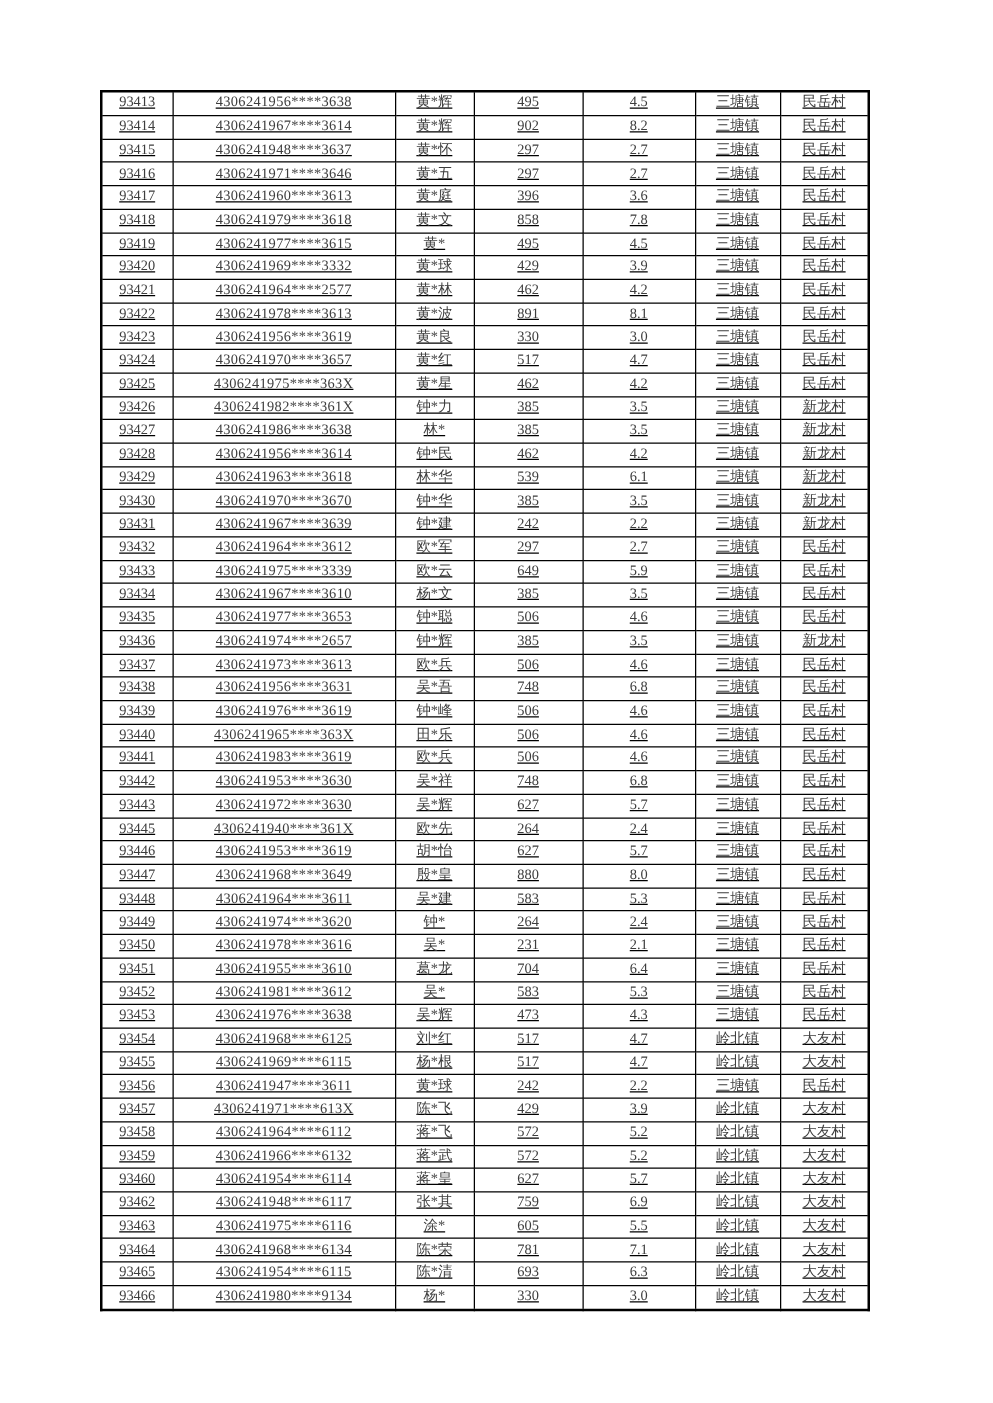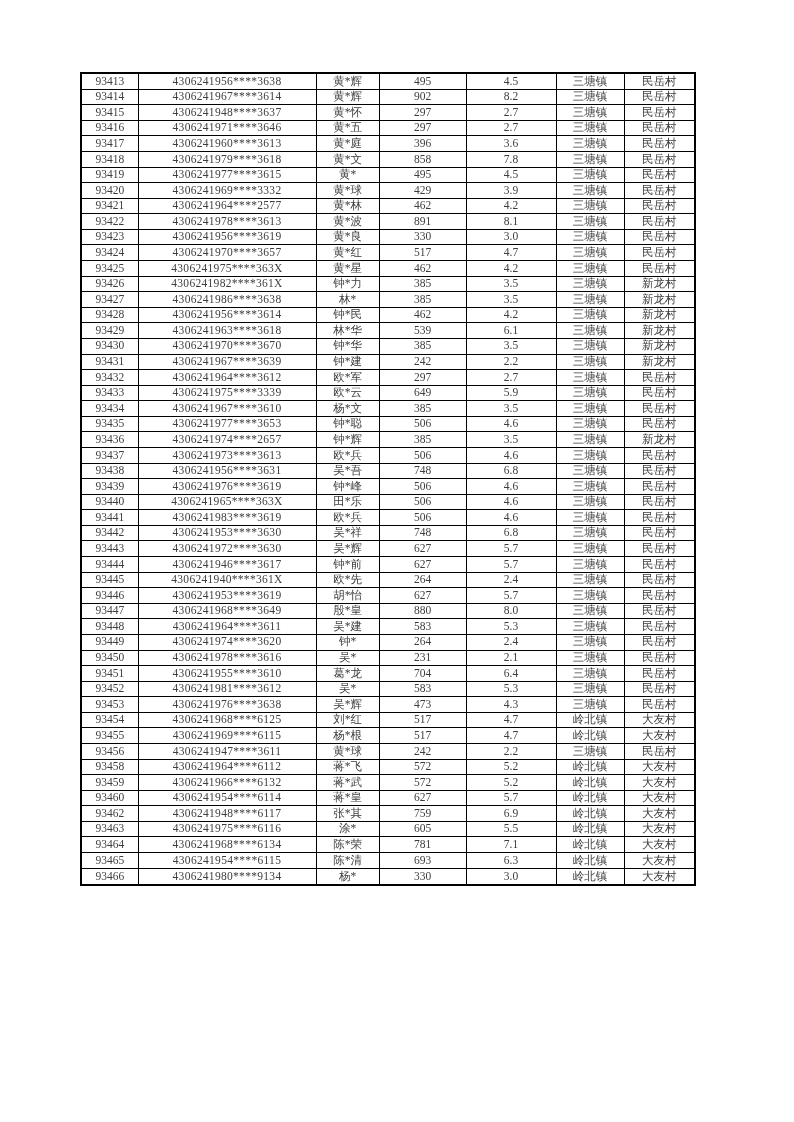--- a/index.html
+++ b/index.html
@@ -13,24 +13,25 @@
     height: 1122px;
     background: #ffffff;
     overflow: hidden;
     font-family: "Liberation Serif", "DejaVu Serif", serif;
   }
   table.data-table {
     position: absolute;
     left: 80px;
     top: 72px;
     width: 614px;
-    height: 814px;
+    height: 977px;
     border-collapse: collapse;
     table-layout: fixed;
     border: 2px solid #000000;
+    text-decoration: underline;
   }
   table.data-table td {
     border: 1.5px solid #000000;
     padding: 0;
     margin: 0;
     text-align: center;
     vertical-align: middle;
     font-size: 11.5px;
     line-height: 1;
     color: #3d3d3d;
@@ -330,29 +331,20 @@
         <tr>
           <td>93443</td>
           <td class="col-id">4306241972****3630</td>
           <td>吴*辉</td>
           <td>627</td>
           <td>5.7</td>
           <td>三塘镇</td>
           <td>民岳村</td>
         </tr>
         <tr>
-          <td>93444</td>
-          <td class="col-id">4306241946****3617</td>
-          <td>钟*前</td>
-          <td>627</td>
-          <td>5.7</td>
-          <td>三塘镇</td>
-          <td>民岳村</td>
-        </tr>
-        <tr>
           <td>93445</td>
           <td class="col-id">4306241940****361X</td>
           <td>欧*先</td>
           <td>264</td>
           <td>2.4</td>
           <td>三塘镇</td>
           <td>民岳村</td>
         </tr>
         <tr>
           <td>93446</td>
@@ -447,20 +439,29 @@
         <tr>
           <td>93456</td>
           <td class="col-id">4306241947****3611</td>
           <td>黄*球</td>
           <td>242</td>
           <td>2.2</td>
           <td>三塘镇</td>
           <td>民岳村</td>
         </tr>
         <tr>
+          <td>93457</td>
+          <td class="col-id">4306241971****613X</td>
+          <td>陈*飞</td>
+          <td>429</td>
+          <td>3.9</td>
+          <td>岭北镇</td>
+          <td>大友村</td>
+        </tr>
+        <tr>
           <td>93458</td>
           <td class="col-id">4306241964****6112</td>
           <td>蒋*飞</td>
           <td>572</td>
           <td>5.2</td>
           <td>岭北镇</td>
           <td>大友村</td>
         </tr>
         <tr>
           <td>93459</td>

